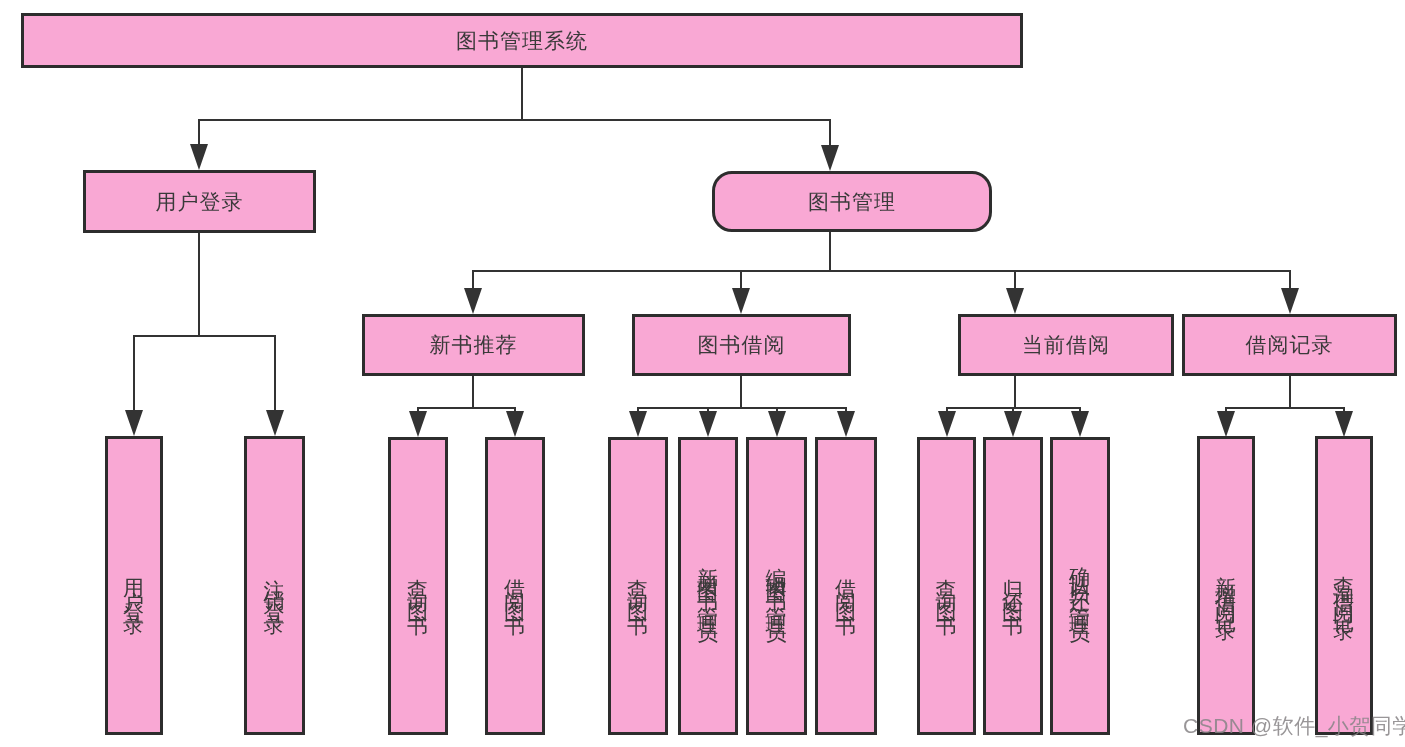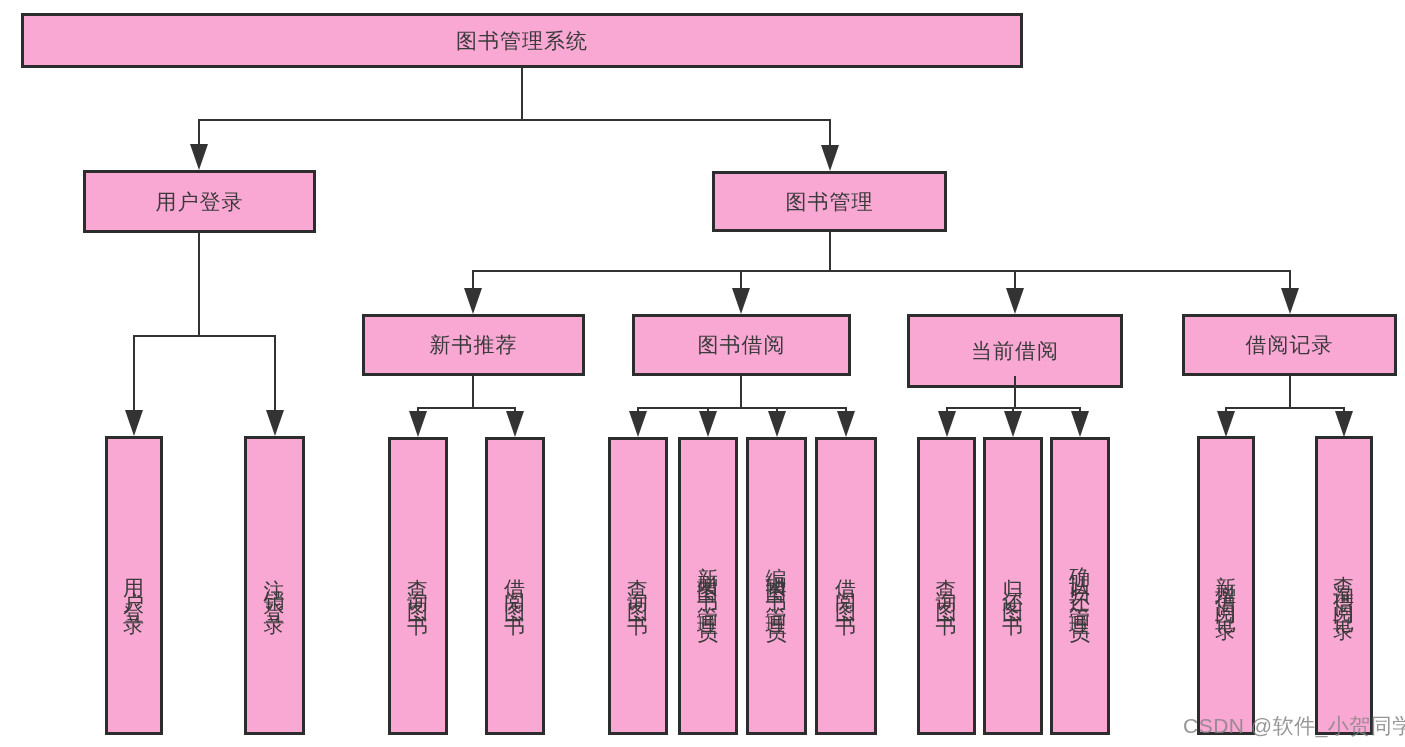--- a/index.html
+++ b/index.html
@@ -37,33 +37,33 @@
 <div id="canvas">
 
   <div class="node" style="left:21px;top:13px;width:1002px;height:55px;">
     <span class="hlabel">图书管理系统</span>
   </div>
 
   <div class="node" style="left:83px;top:170px;width:233px;height:63px;">
     <span class="hlabel">用户登录</span>
   </div>
 
-  <div class="node" style="left:712px;top:171px;width:235px;height:61px;">
+  <div class="node" style="left:712px;top:171px;width:280px;height:61px;border-radius:20px;">
     <span class="hlabel">图书管理</span>
   </div>
 
   <div class="node" style="left:632px;top:314px;width:219px;height:62px;">
     <span class="hlabel">图书借阅</span>
   </div>
 
   <div class="node" style="left:362px;top:314px;width:223px;height:62px;">
     <span class="hlabel">新书推荐</span>
   </div>
 
-  <div class="node" style="left:907px;top:314px;width:216px;height:74px;">
+  <div class="node" style="left:958px;top:314px;width:216px;height:62px;">
     <span class="hlabel">当前借阅</span>
   </div>
 
   <div class="node" style="left:1182px;top:314px;width:215px;height:62px;">
     <span class="hlabel">借阅记录</span>
   </div>
 
   <div class="node leaf" style="left:105px;top:436px;width:58px;">
     <span class="vtext vs">用户登录</span>
   </div>

